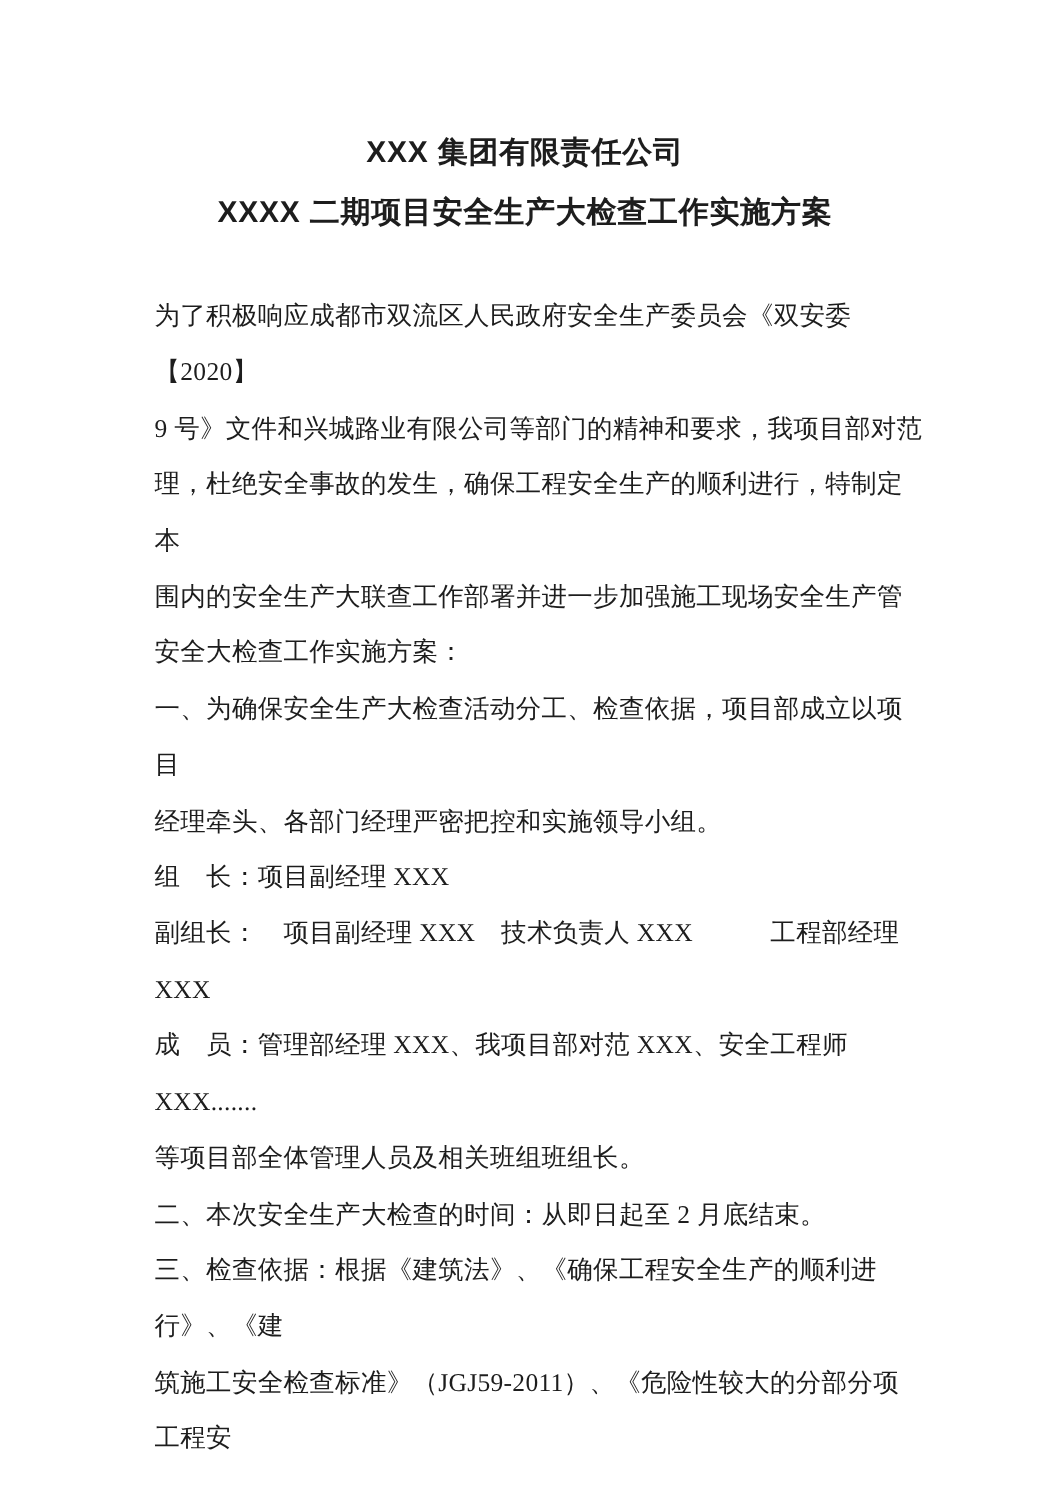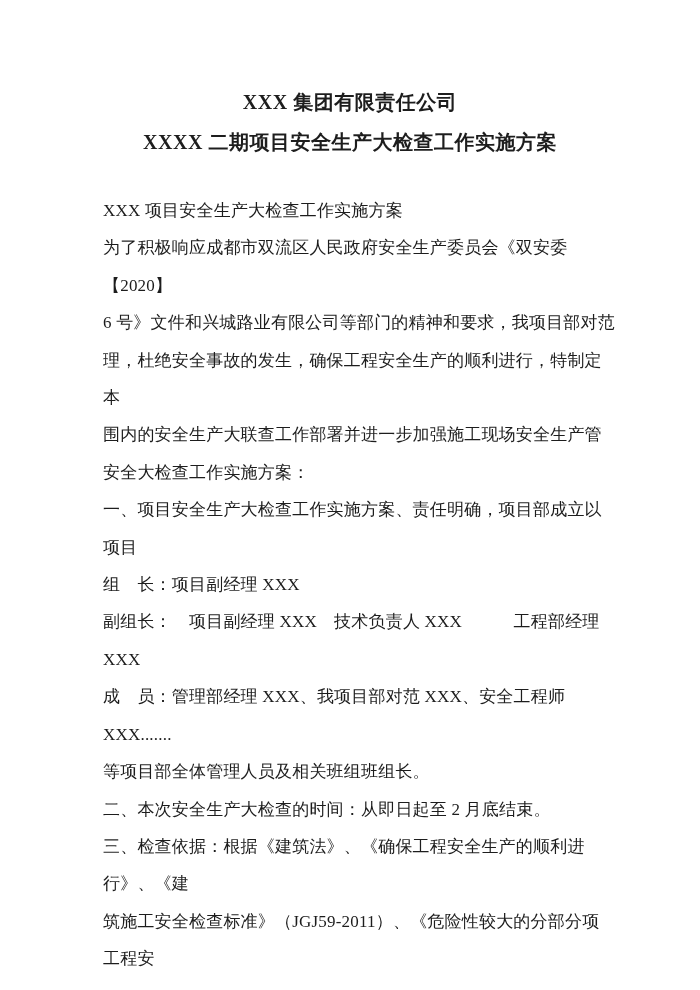--- a/index.html
+++ b/index.html
@@ -20,21 +20,21 @@
   .titles {
     padding-top: 90px;
     text-align: center;
   }
   .doc-title {
     margin: 0;
     font-size: 20px;
     line-height: 24px;
     font-weight: 700;
     letter-spacing: 0.5px;
-    font-family: Liberation Serif, serif;
+    font-family: Liberation Sans, sans-serif;
   }
   .doc-title.second {
     margin-top: 16px;
   }
   .content {
     margin: 38px 84px 0 103px;
   }
   .line {
     margin: 0;
     font-size: 17px;
@@ -46,27 +46,27 @@
 </style>
 </head>
 <body>
 
 <div class="page">
   <div class="titles">
     <h1 class="doc-title">XXX 集团有限责任公司</h1>
     <h1 class="doc-title second">XXXX 二期项目安全生产大检查工作实施方案</h1>
   </div>
   <div class="content">
-    <p class="line">XXX 项目安全生产大检查工作实施方案</p>
     <p class="line">为了积极响应成都市双流区人民政府安全生产委员会《双安委【2020】</p>
-    <p class="line">6 号》文件和兴城路业有限公司等部门的精神和要求，我项目部对范</p>
+    <p class="line">9 号》文件和兴城路业有限公司等部门的精神和要求，我项目部对范</p>
     <p class="line">理，杜绝安全事故的发生，确保工程安全生产的顺利进行，特制定本</p>
     <p class="line">围内的安全生产大联查工作部署并进一步加强施工现场安全生产管</p>
     <p class="line">安全大检查工作实施方案：</p>
-    <p class="line">一、项目安全生产大检查工作实施方案、责任明确，项目部成立以项目</p>
+    <p class="line">一、为确保安全生产大检查活动分工、检查依据，项目部成立以项目</p>
+    <p class="line">经理牵头、各部门经理严密把控和实施领导小组。</p>
     <p class="line">组　长：项目副经理 XXX</p>
     <p class="line">副组长：　项目副经理 XXX　技术负责人 XXX　　　工程部经理 XXX</p>
     <p class="line">成　员：管理部经理 XXX、我项目部对范 XXX、安全工程师 XXX.......</p>
     <p class="line">等项目部全体管理人员及相关班组班组长。</p>
     <p class="line">二、本次安全生产大检查的时间：从即日起至 2 月底结束。</p>
     <p class="line">三、检查依据：根据《建筑法》、《确保工程安全生产的顺利进行》、《建</p>
     <p class="line">筑施工安全检查标准》（JGJ59-2011）、《危险性较大的分部分项工程安</p>
 
   </div>
 </div>

